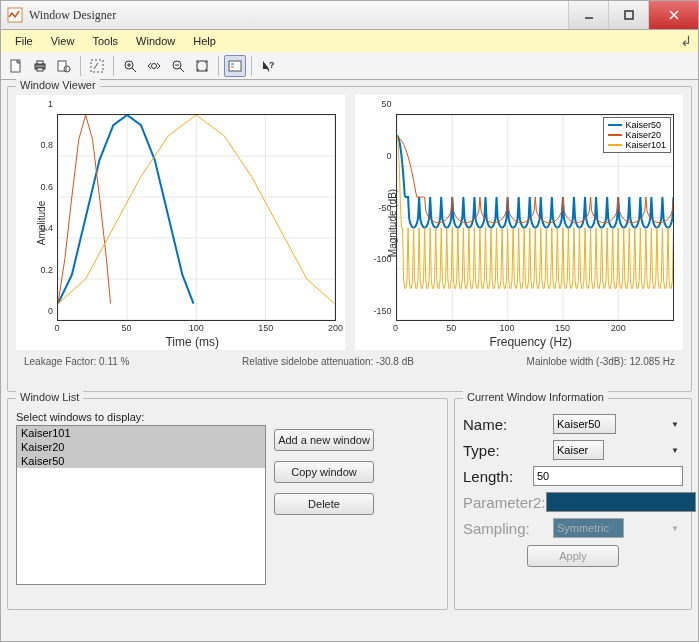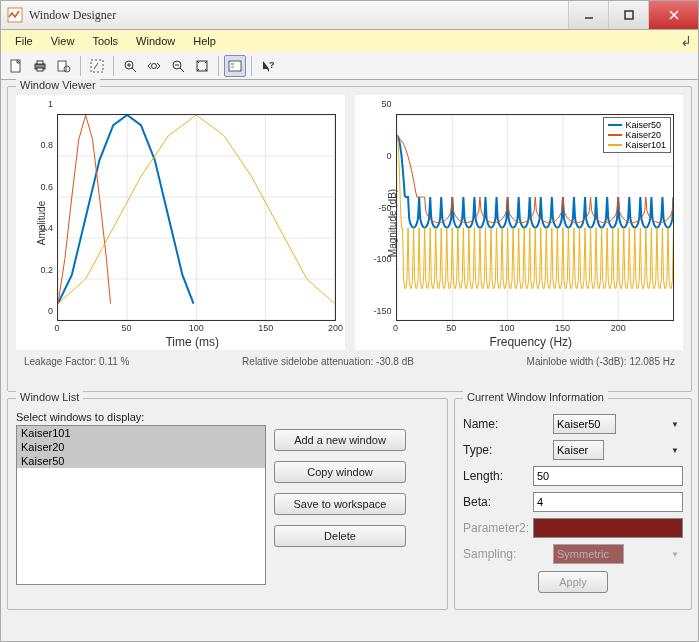--- a/index.html
+++ b/index.html
@@ -51,32 +51,32 @@
 .statsrow { display:flex; justify-content:space-between; padding:6px 8px 0; font-size:10px; color:#555;gap:32px; }
 
 
 .bottomrow { display:flex; gap:6px; height:218px; }
 .winlist { flex:1; }
 .listlabel { font-size:11px; color:#222; margin-bottom:2px; margin-top:4px; }
 .listbox { width:250px; height:160px; background:#fff; border:1px solid #888; overflow:auto; }
 .listbox .row { padding:1px 4px; font-size:11px; cursor:default; }
 .listbox .row.sel { background:#c8c8c8; }
 .listbtns { display:flex; flex-direction:column; gap:10px; padding:22px 8px 0 8px; }
-.btn { width:132px; height:22px; background:linear-gradient(#fafafa,#e2e2e2); border:1px solid #888; border-radius:3px; font-size:11px; color:#222; text-align:center; line-height:20px; cursor:default; }
+.btn { width:100px; height:22px; background:linear-gradient(#fafafa,#e2e2e2); border:1px solid #888; border-radius:3px; font-size:11px; color:#222; text-align:center; line-height:20px; cursor:default; }
 
 .infopanel { width:238px; }
 .formrow { display:flex; align-items:center; margin-bottom:4px; height:22px; }
-.formrow label { width:90px; font-size:12px; color:#222; }
+.formrow label { width:90px; font-size:15px; color:#222; }
 .formrow label.disabled { color:#999; }
 .formrow input, .formrow select { flex:1; height:20px; border:1px solid #888; background:#fff; font-size:11px; padding:0 3px; }
-.formrow input.disabled, .formrow select.disabled { background:#7f1d1d; color:#999; }
+.formrow input.disabled, .formrow select.disabled { background:#0c4a6e; color:#999; }
 .formrow select { appearance:none; background:linear-gradient(#fafafa,#e4e4e4); padding-right:14px; }
 .select-wrap { flex:1; position:relative; }
 .select-wrap .arrow { position:absolute; right:4px; top:50%; transform:translateY(-50%); font-size:8px; color:#333; pointer-events:none; }
-.applybtn { width:70px; margin:6px auto 0; display:block; color:#999; }
+.applybtn { width:92px; margin:6px auto 0; display:block; color:#999; }
 
 svg { display:block; }
 </style>
 </head>
 <body>
 
 <div class="titlebar">
   <span class="icon">
     <svg viewBox="0 0 16 16">
         <rect x="1" y="1" width="14" height="14" fill="#fff" stroke="#c84"></rect>
@@ -294,21 +294,20 @@
           <div class="listlabel">Select windows to display:</div>
           <div class="listbox" id="wlist">
               <div class="row sel">Kaiser101</div>
               <div class="row sel">Kaiser20</div>
               <div class="row sel">Kaiser50</div>
             </div>
         </div>
         <div class="listbtns">
           <div class="btn">Add a new window</div>
           <div class="btn">Copy window</div>
-          <div class="btn">Save to workspace</div>
           <div class="btn">Delete</div>
         </div>
       </div>
     </div>
 
     <div class="panel infopanel">
       <span class="panel-title">Current Window Information</span>
       <div style="height:6px"></div>
       <div class="formrow">
         <label>Name:</label>
@@ -316,24 +315,20 @@
       </div>
       <div class="formrow">
         <label>Type:</label>
         <div class="select-wrap"><select><option>Kaiser</option></select><span class="arrow">▼</span></div>
       </div>
       <div class="formrow">
         <label>Length:</label>
         <input value="50" style="">
       </div>
       <div class="formrow">
-        <label>Beta:</label>
-        <input value="4" style="">
-      </div>
-      <div class="formrow">
         <label class="disabled">Parameter2:</label>
         <input class="disabled" disabled="" value="" style="">
       </div>
       <div class="formrow">
         <label class="disabled">Sampling:</label>
         <div class="select-wrap"><select class="disabled" disabled=""><option>Symmetric</option></select><span class="arrow" style="color:#aaa">▼</span></div>
       </div>
       <div class="btn applybtn">Apply</div>
     </div>
   </div>

